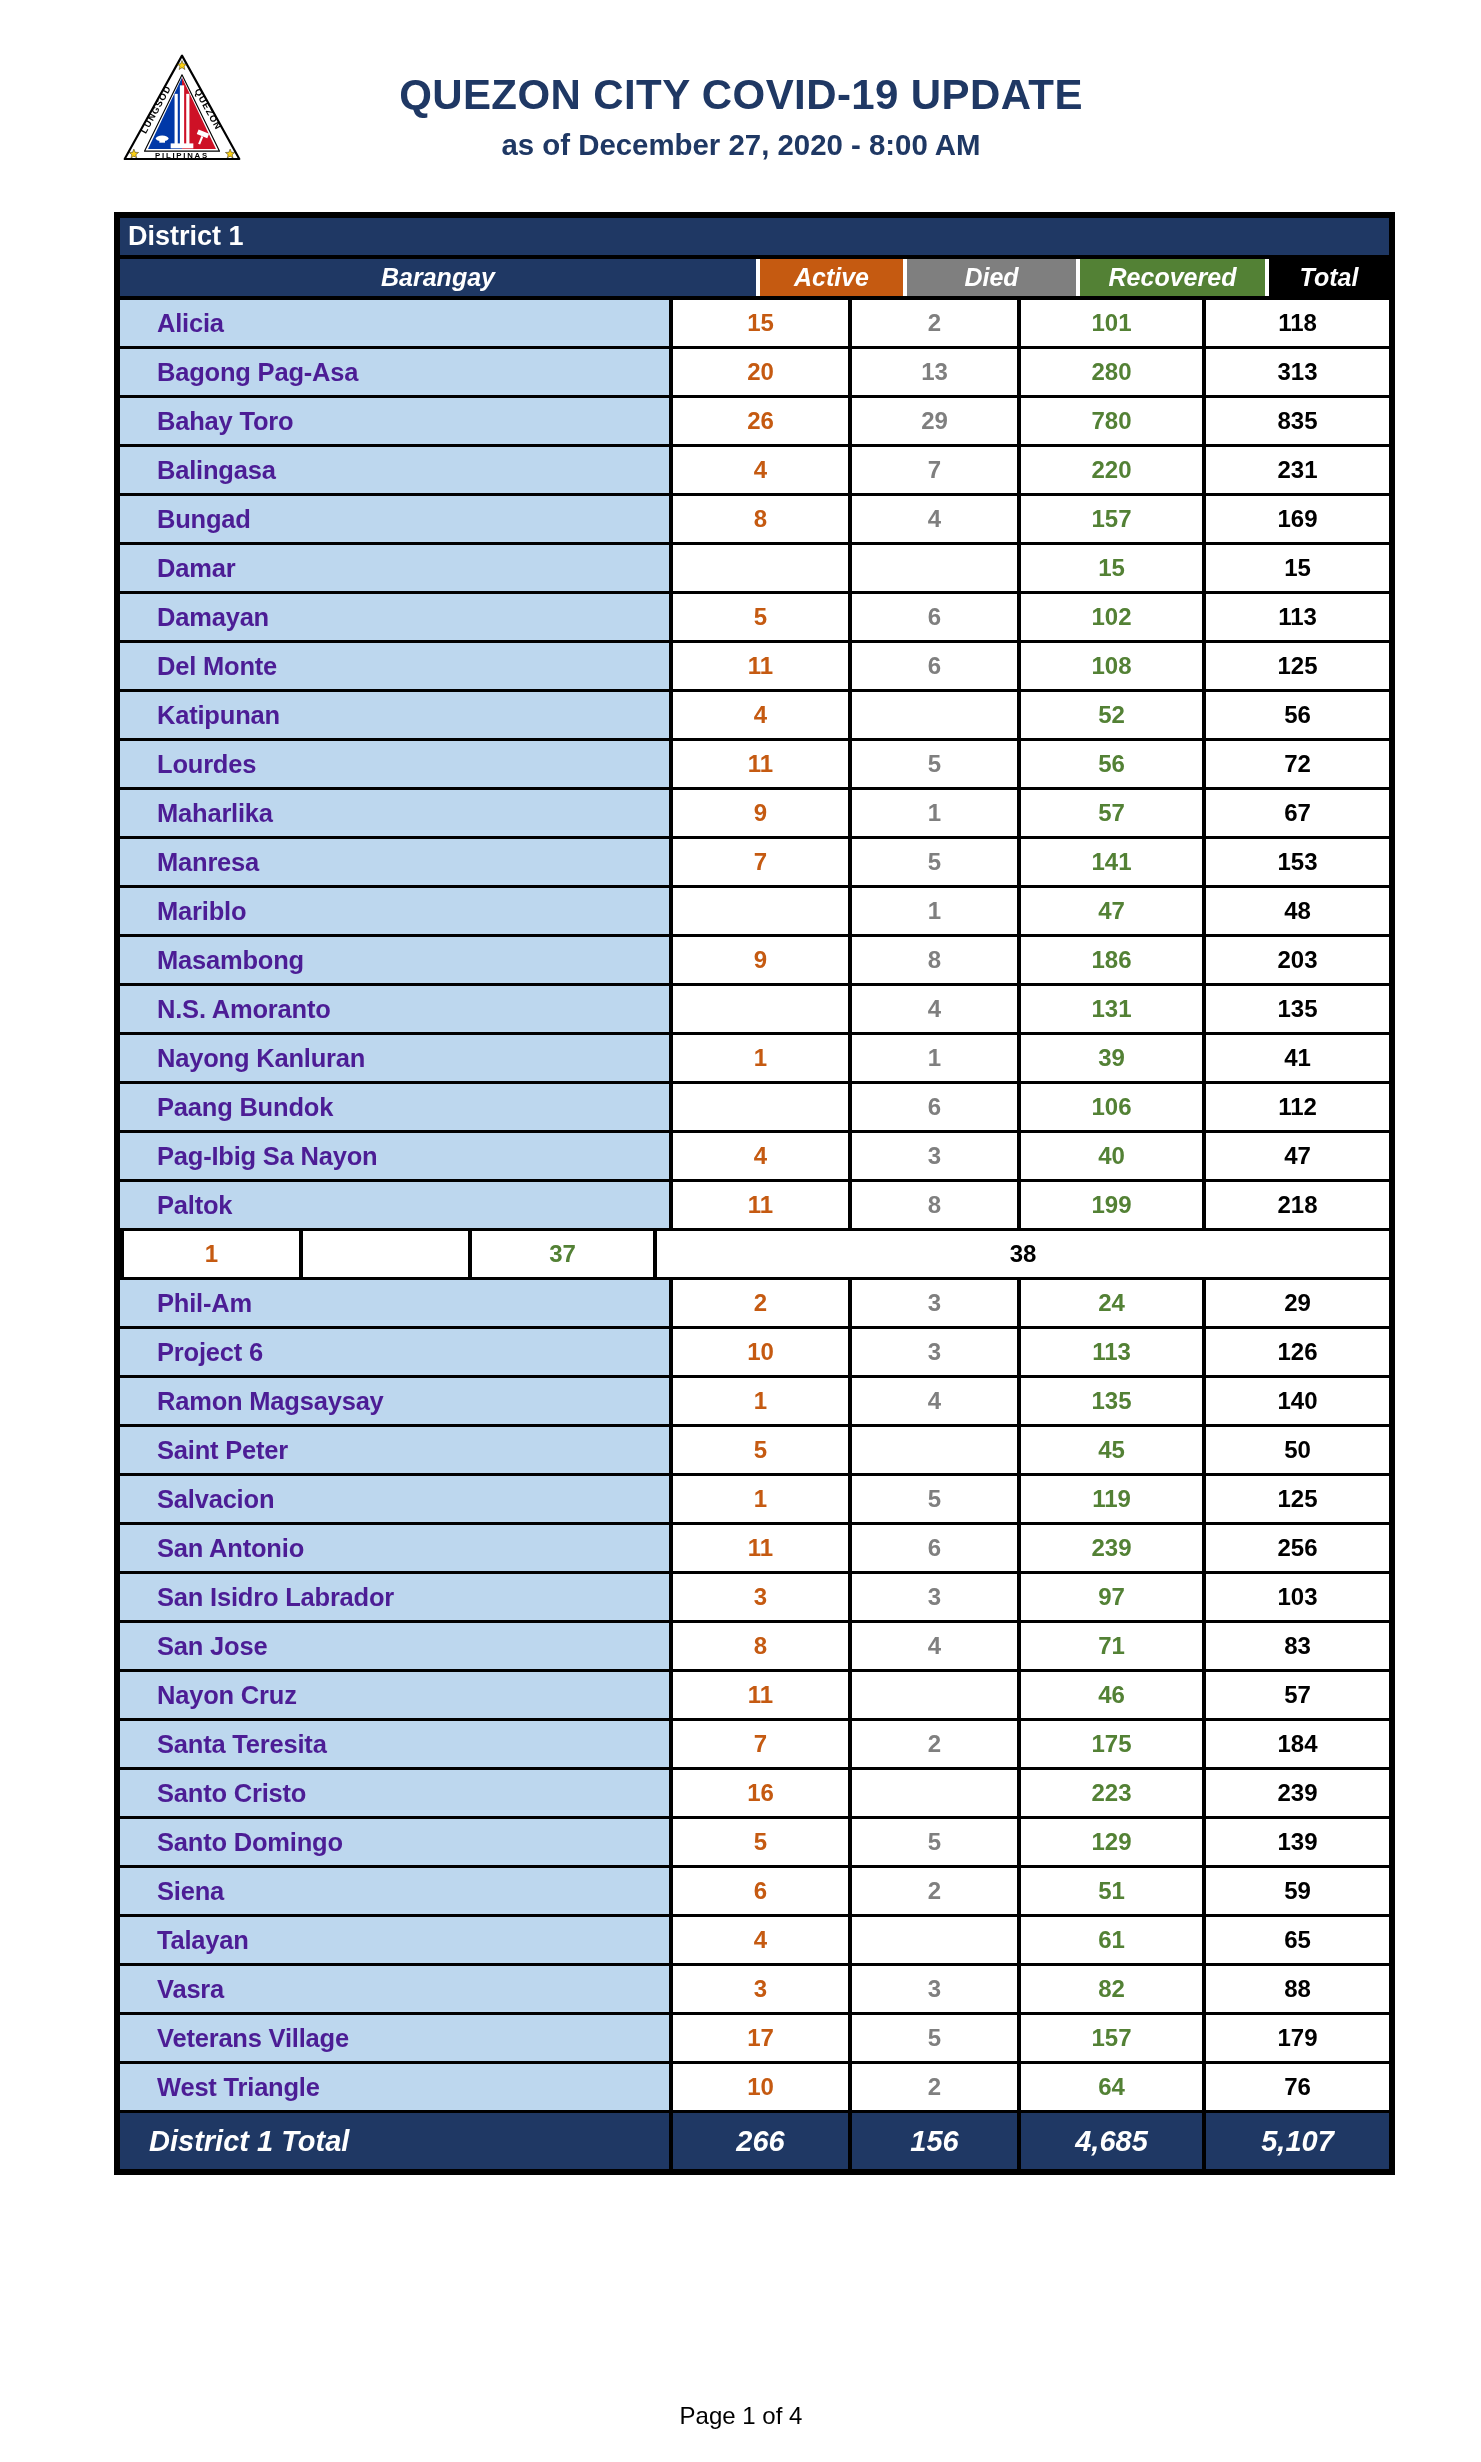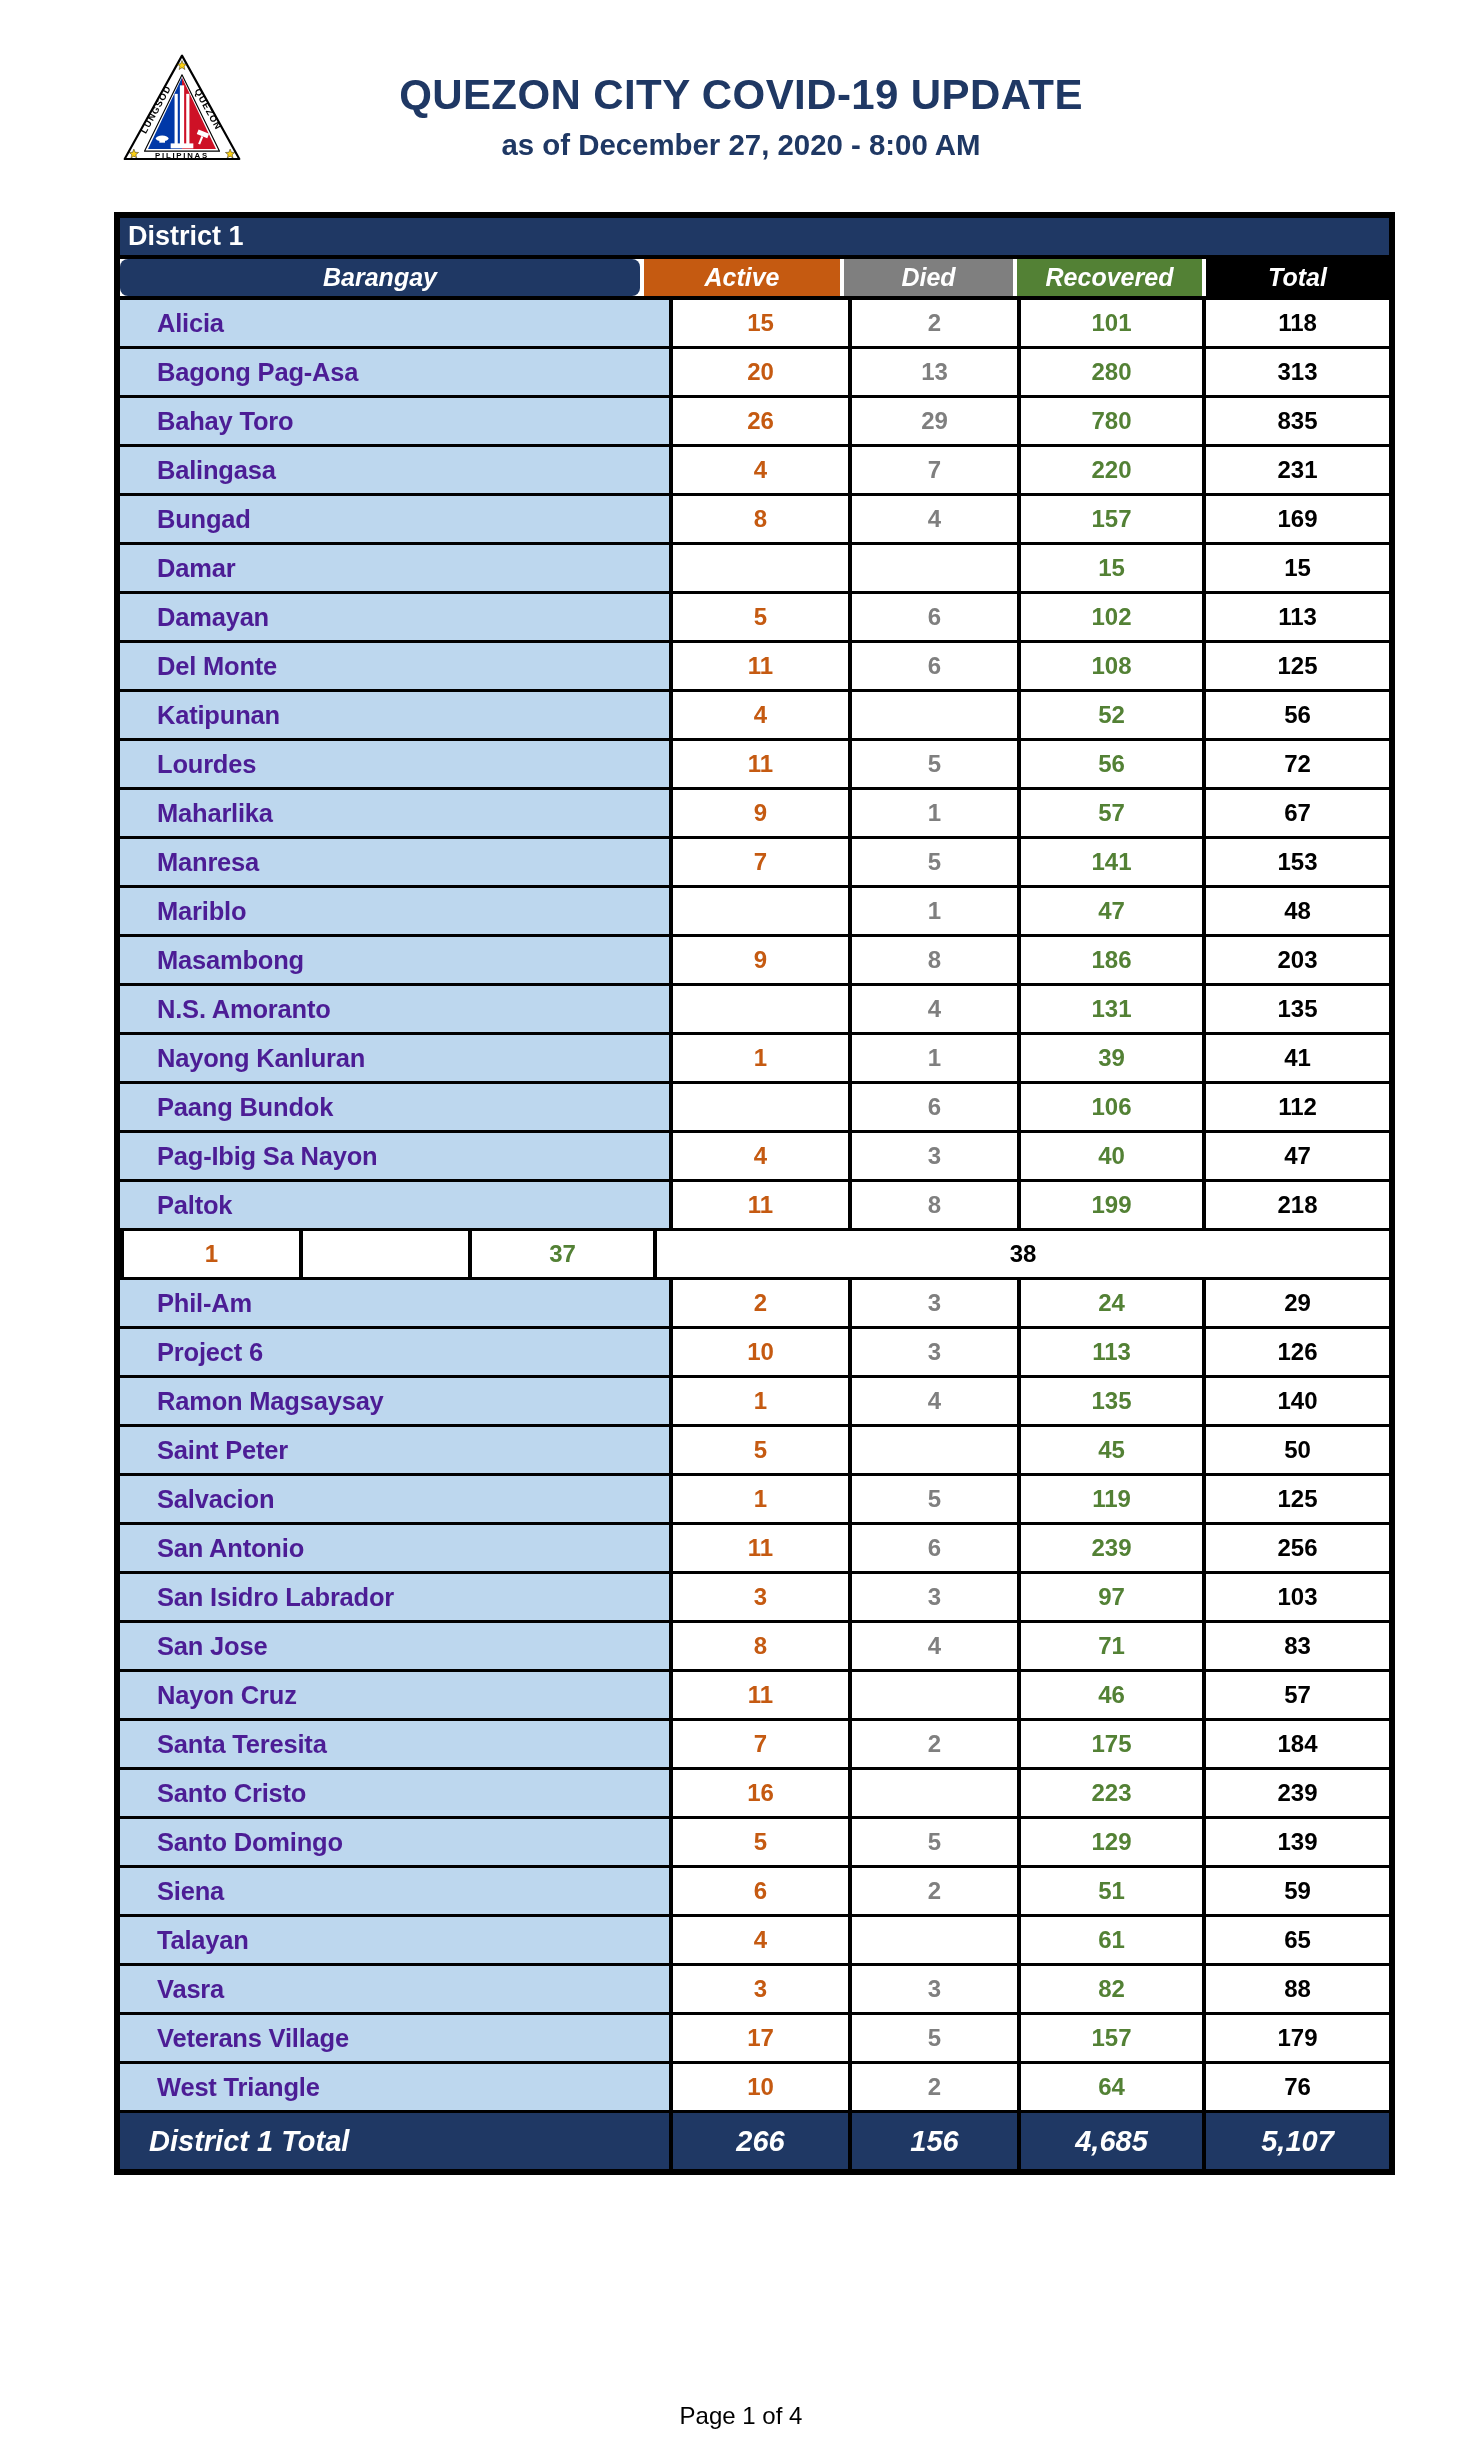--- a/index.html
+++ b/index.html
@@ -28,21 +28,21 @@
   .district-bar{
     background:var(--navy,#1F3864);color:#fff;font-weight:bold;font-size:27px;
     height:37px;line-height:37px;padding-left:8px;border-bottom:4.8px solid #000;
   }
   .head-row{display:flex;height:37px;border-bottom:4px solid #000;background:#fff;}
   .hcell{
     box-sizing:border-box;display:flex;align-items:center;justify-content:center;
     color:#fff;font-style:italic;font-weight:bold;font-size:25px;
   }
   .hcell+.hcell{margin-left:4px;}
-  .w-name{width:520px;border-radius:8px;}  .w-active{width:196px;} .w-died{width:169px;}
+  .w-name{width:636px;}  .w-active{width:143px;} .w-died{width:169px;}
   .w-rec{width:185px;}   .w-total{flex:1;}
   .bg-navy{background:var(--navy,#1F3864);}
   .bg-orange{background:var(--orange,#C55A11);}
   .bg-gray{background:var(--gray,#7F7F7F);}
   .bg-green{background:var(--green,#538135);}
   .bg-black{background:var(--black,#000);}
 
   .row{display:flex;height:46px;border-bottom:3.2px solid #000;background:#fff;}
   .cell{box-sizing:border-box;display:flex;align-items:center;font-weight:bold;}
   .cell.name{

